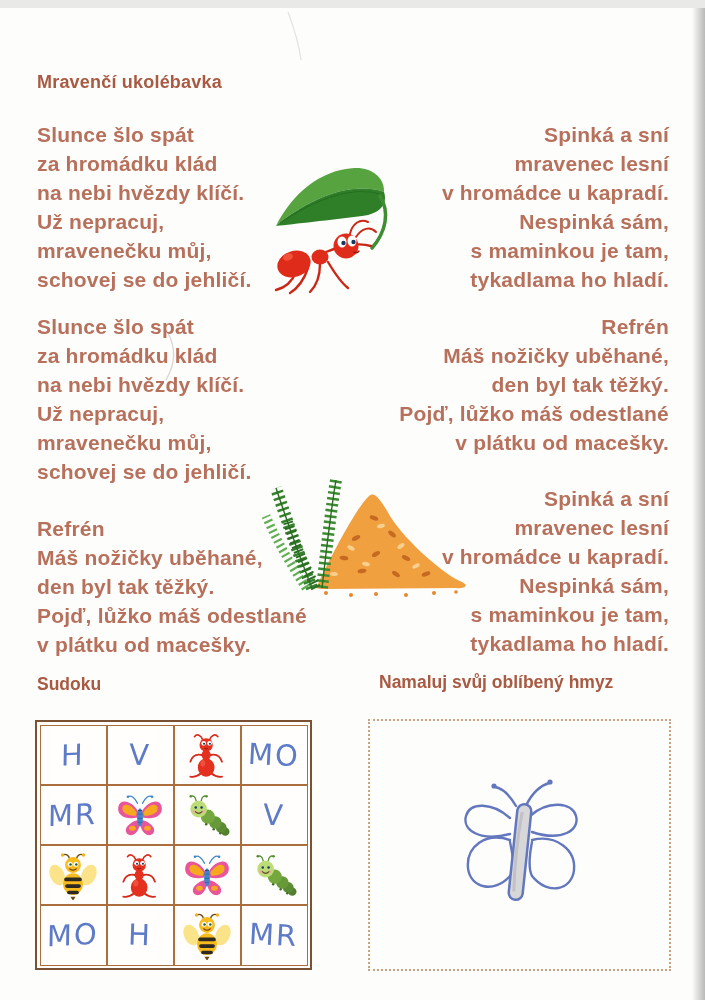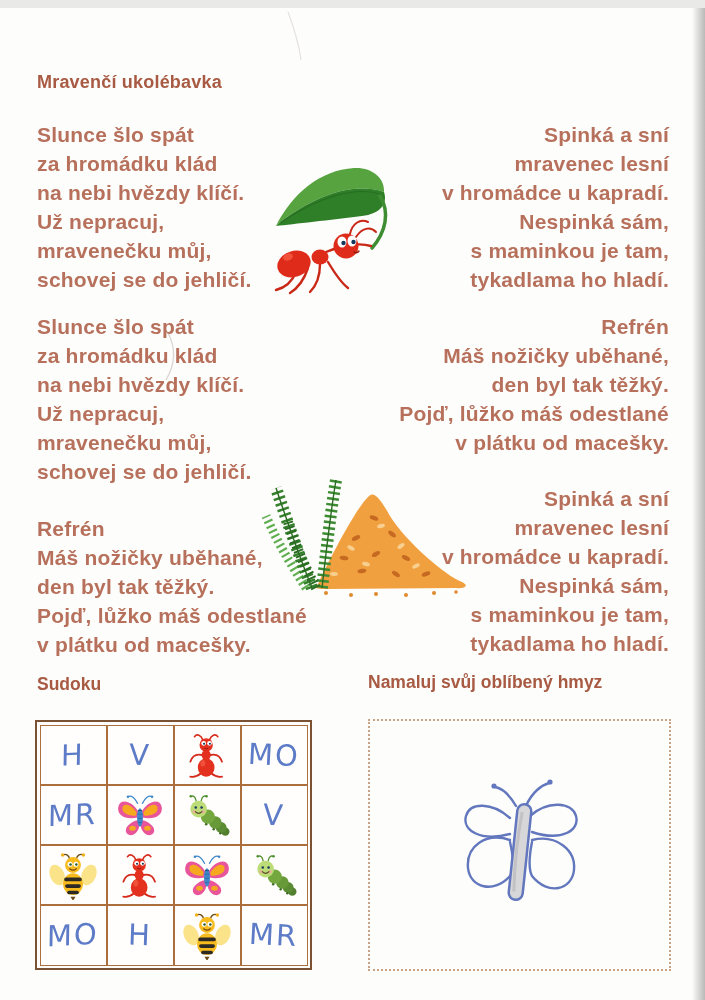--- a/index.html
+++ b/index.html
@@ -19,21 +19,21 @@
   .pb-v1l{left:37px; top:112px;}
   .pb-v1r{right:36px; top:112px; text-align:right;}
   .pb-v2l{left:37px; top:304px;}
   .pb-refr{right:36px; top:304px; text-align:right;}
   .pb-refl{left:37px; top:506px;}
   .pb-v2r{right:36px; top:476px; text-align:right;}
   .section-heading{
     position:absolute; font-size:17.5px; font-weight:bold; color:#a85a43;
   }
   .h-sudoku{left:37px; top:666px;text-align:right;}
-  .h-draw{left:368px; top:664px;}
+  .h-draw{left:379px; top:664px;}
   .illu{position:absolute;}
   .illu-ant{left:268px; top:152px; width:132px; height:140px;}
   .illu-fern{left:256px; top:468px; width:225px; height:130px;}
   .illu-butterfly{left:452px; top:760px; width:150px; height:145px;}
   .sudoku-grid{
     position:absolute; left:35px; top:712px; width:277px; height:250px;
     box-sizing:border-box; border:2.5px solid #7a5233; padding:2.5px;
     display:grid; grid-template-columns:repeat(4,1fr); grid-auto-rows:1fr;
     background:#fffefc;
   }

